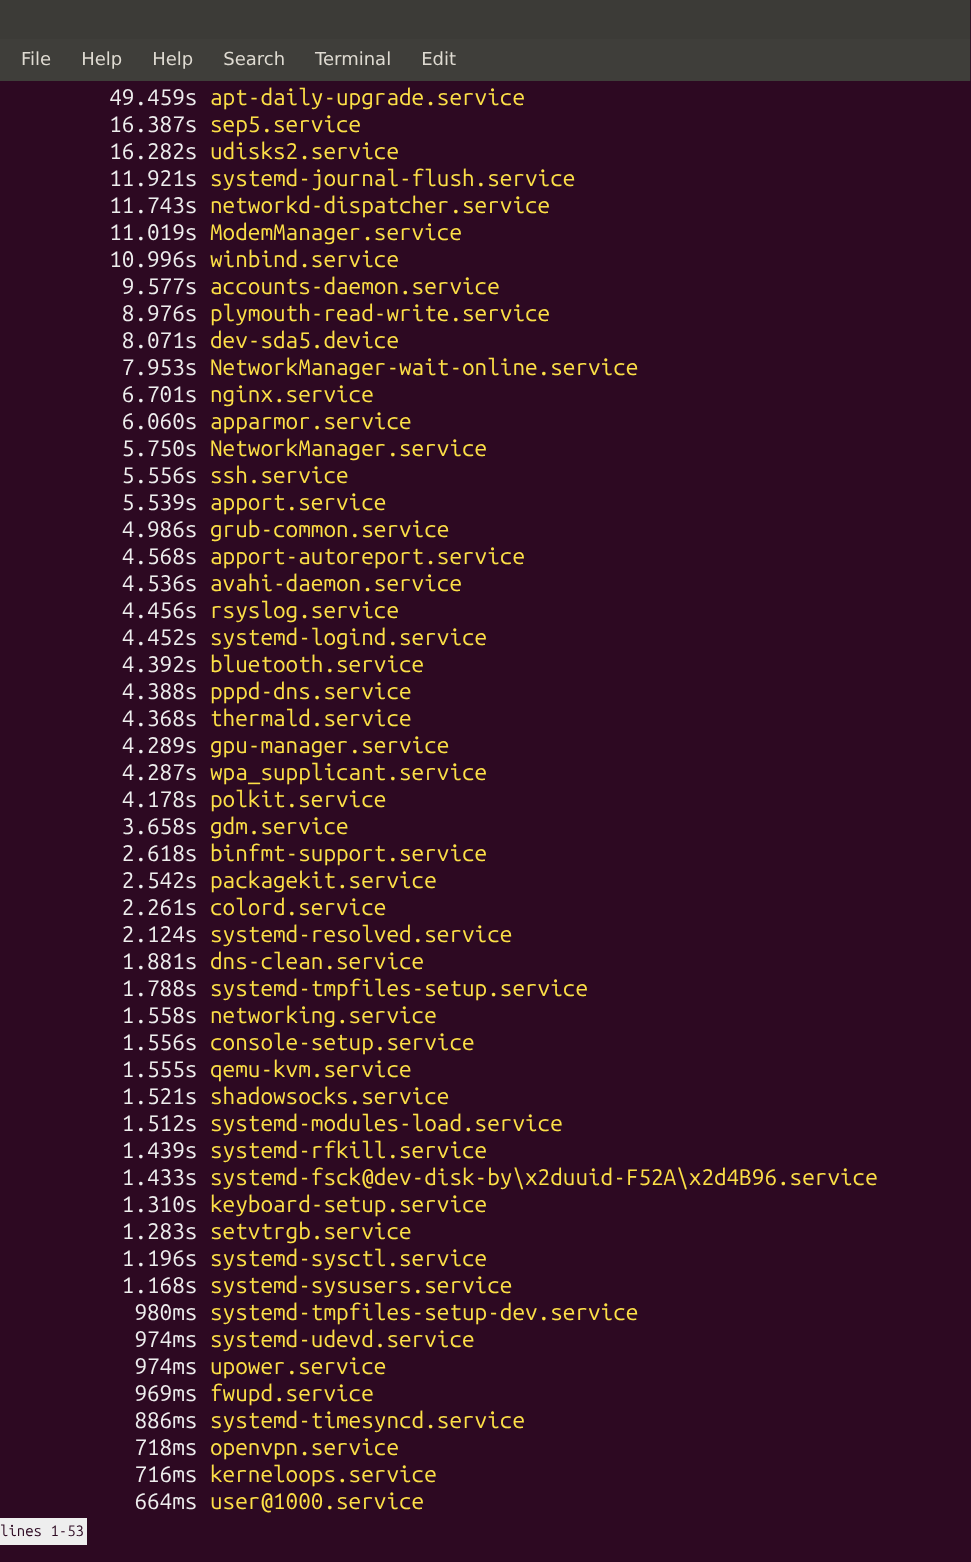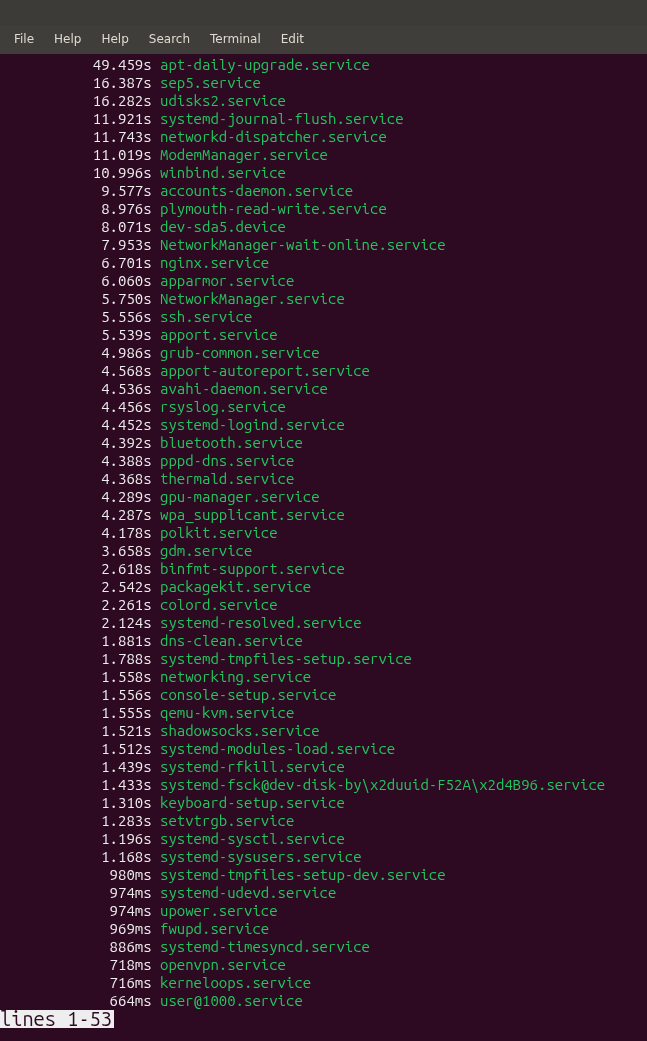--- a/index.html
+++ b/index.html
@@ -38,30 +38,29 @@
     padding-top: 2px;
   }
   .row { display: block; }
   .time {
     display: inline-block;
     width: 140px;      
     text-align: right;
     padding-right: 1ch;
     box-sizing: border-box;
     color: #eeeeee;
-    margin-left: 20px;
   }
-  .svc { color: #22c55e; }
+  .svc { color: #fde047; }
   .status {
     display: inline-block;
     background: #eeeeee;
     color: #2d0922;
     padding: 0 2px 0 0;
     font-family: "Ubuntu Mono", "DejaVu Sans Mono", monospace;
-    font-size: 20px;
+    font-size: 10px;
     line-height: 18px;
     margin-top: 0;
   }
 </style>
 </head>
 <body>
 
 <div class="titlebar"></div>
 
 <div class="menubar">

